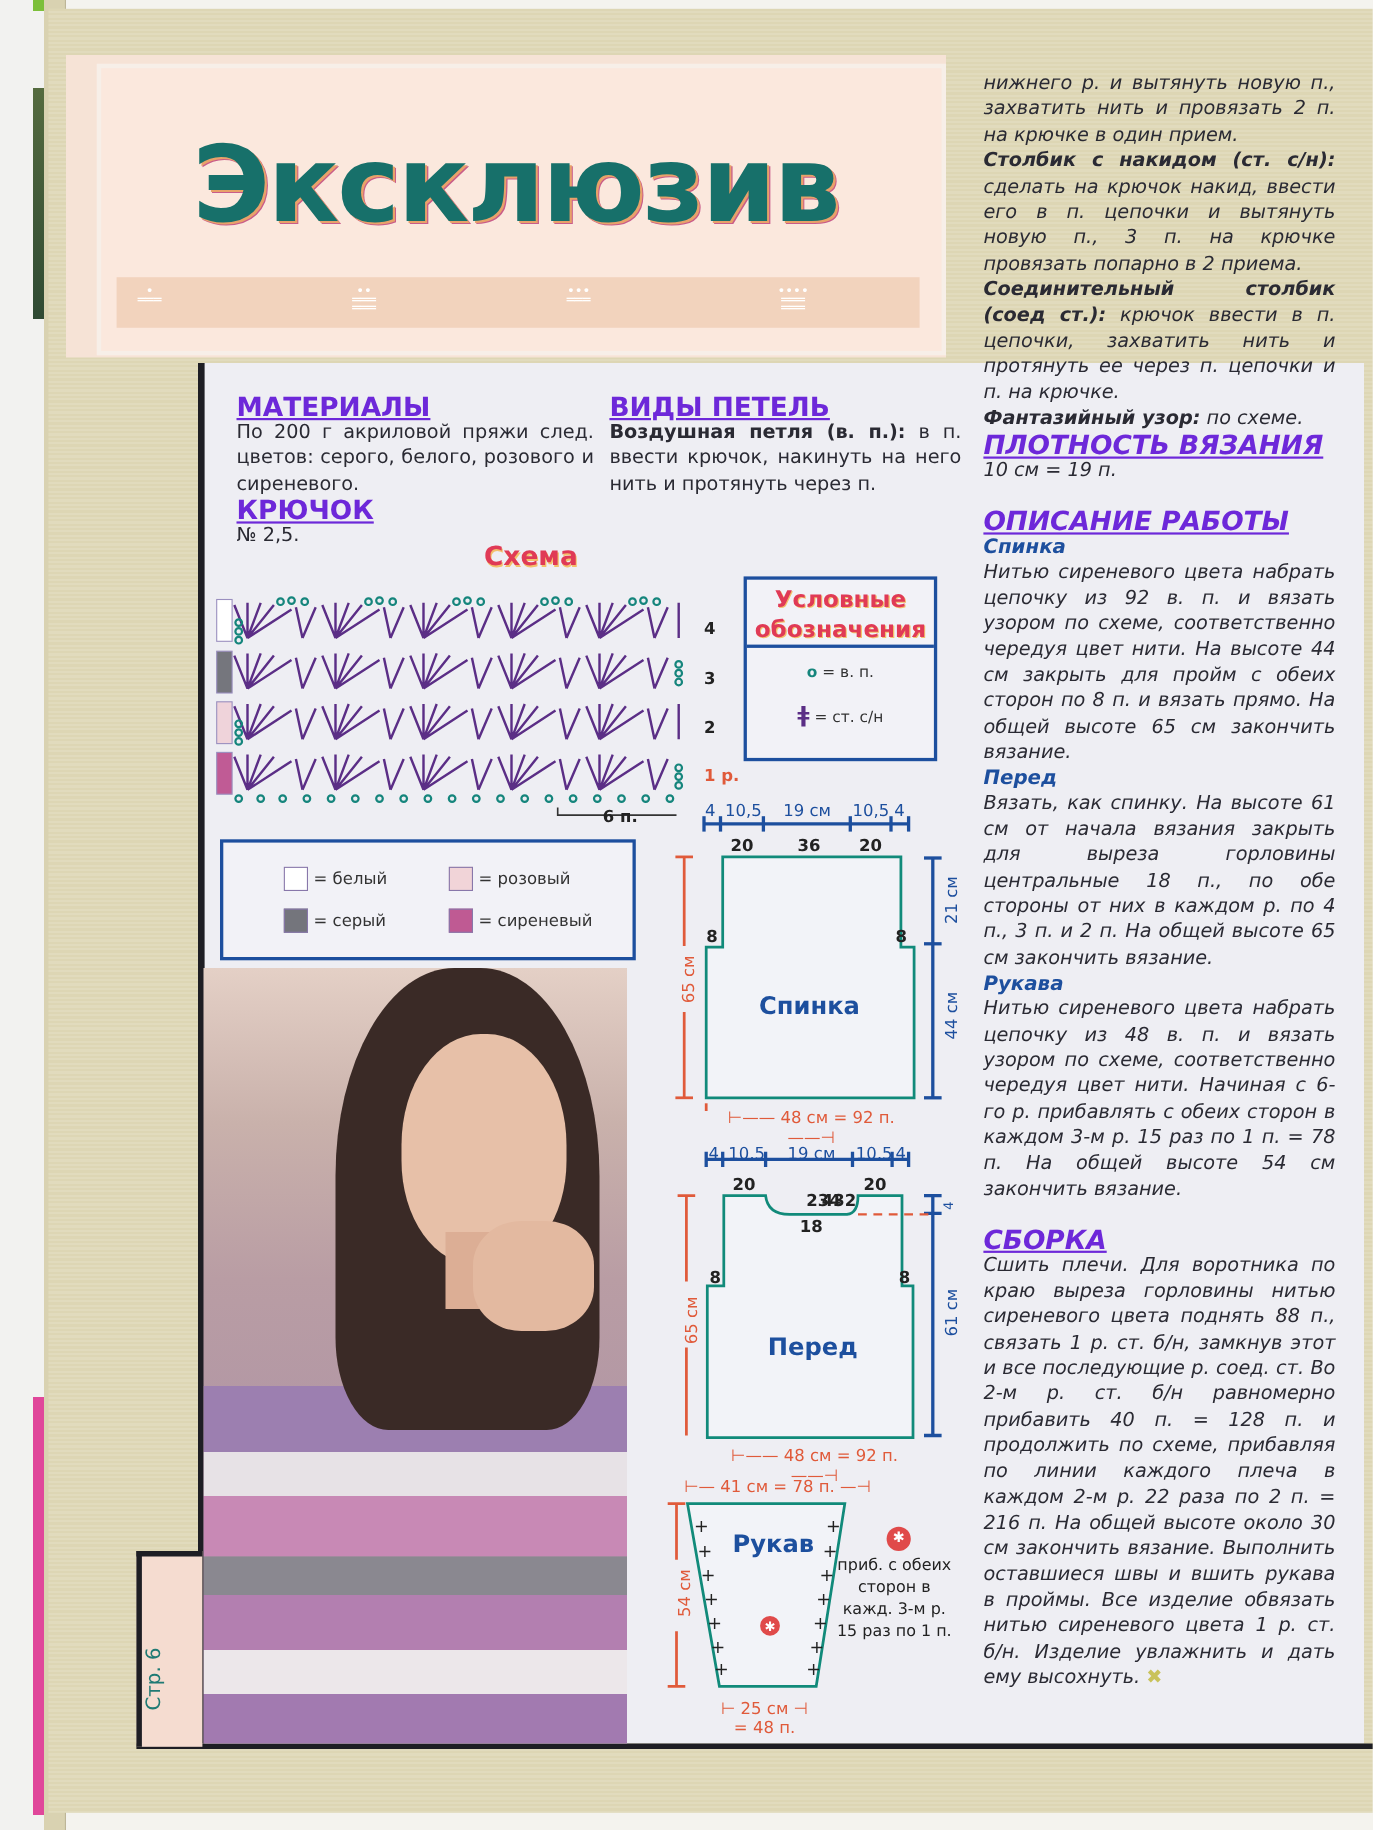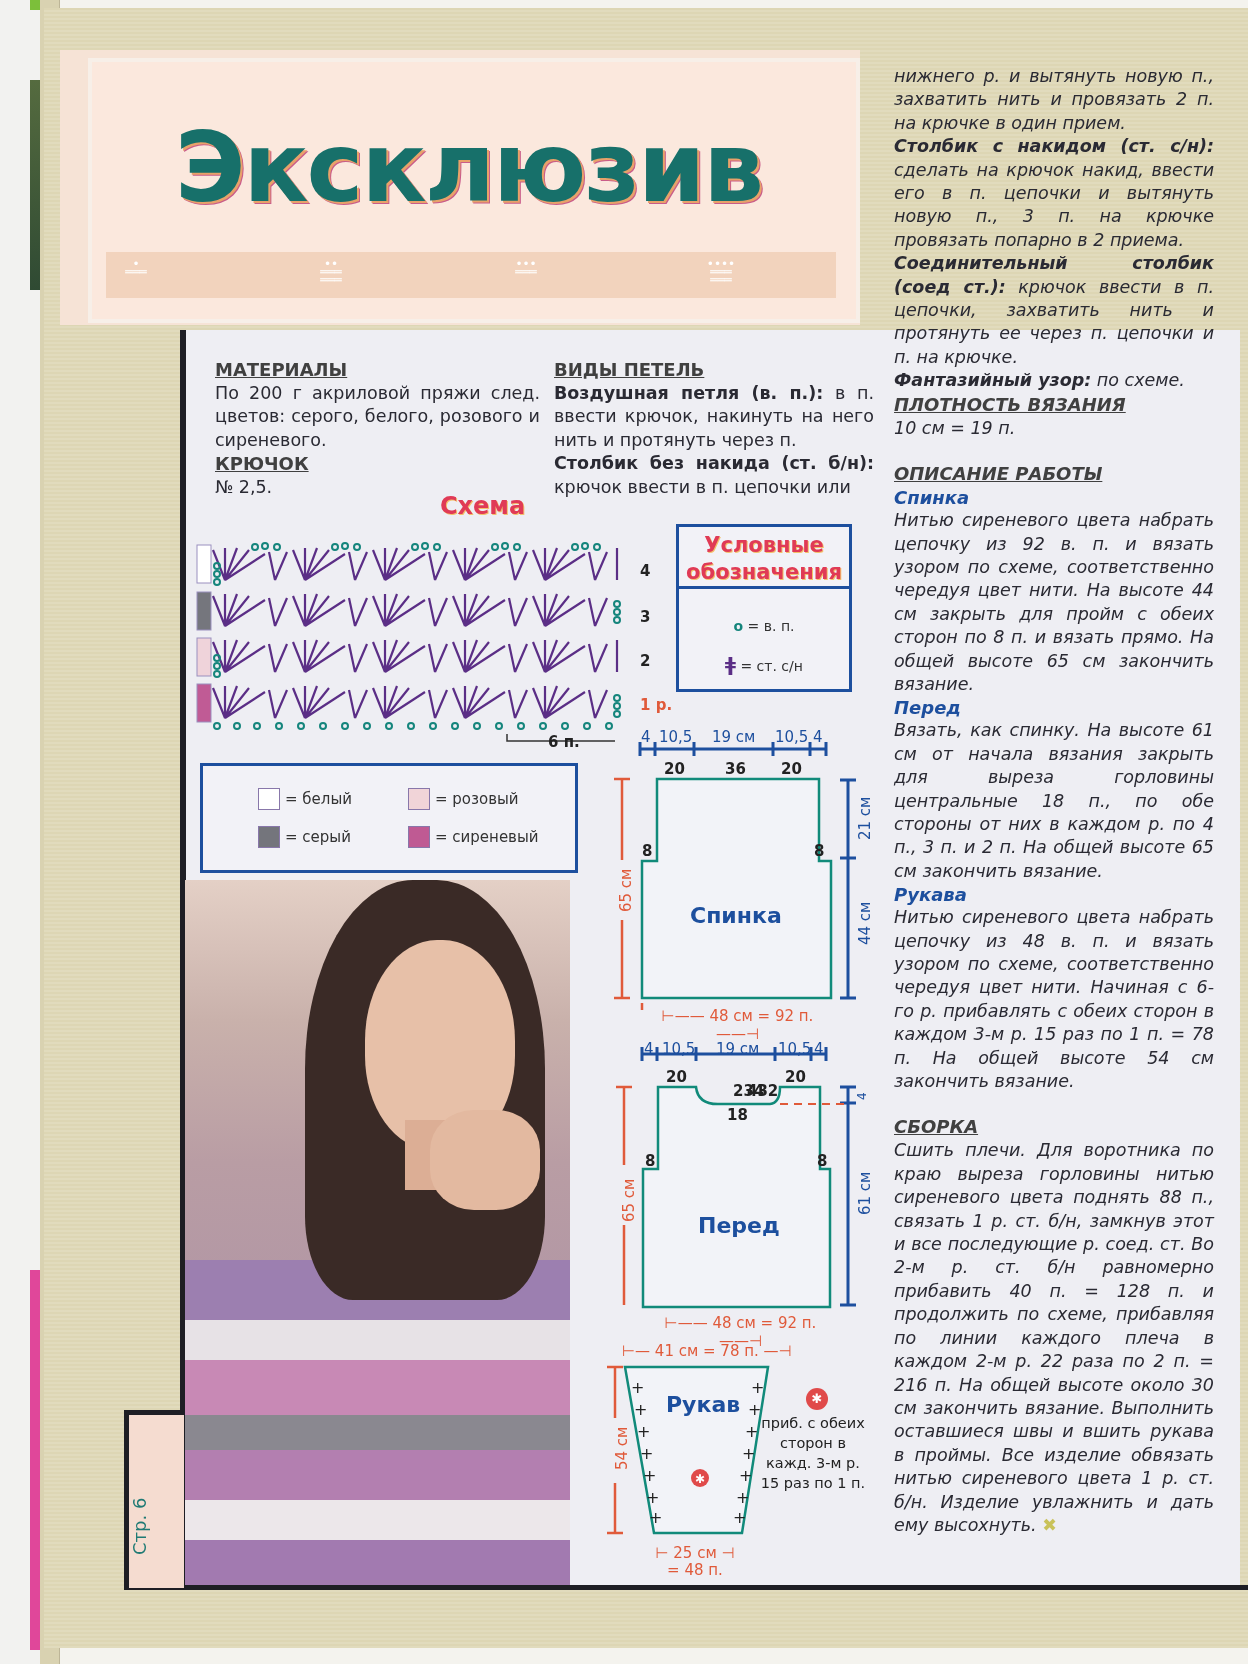--- a/index.html
+++ b/index.html
@@ -20,30 +20,30 @@
   .deco-bar { position: absolute; left: 106px; top: 252px; width: 730px; height: 46px; background: #f2d3bd; }
   .deco-glyph { position: absolute; top: 8px; color: #fff; font-size: 12px; line-height: 8px; text-align: center; width: 40px; }
 
   .content { position: absolute; left: 180px; top: 330px; width: 1060px; height: 1255px; background: #eeeef3; border-left: 6px solid #1e1e24; }
   .bottom-rule { position: absolute; left: 124px; top: 1585px; width: 1124px; height: 5px; background: #1e1e24; }
   .pagenum-box { position: absolute; left: 124px; top: 1410px; width: 60px; height: 178px; background: #f5dcd0; border-left: 5px solid #1e1e24; border-top: 5px solid #1e1e24; }
   .pagenum { position: absolute; left: 0; top: 140px; transform: rotate(-90deg); transform-origin: left top; font-size: 18px; color: #1f7a74; white-space: nowrap; }
 
   .col-text { position: absolute; font-size: 17.5px; line-height: 23.4px; color: #2a2a33; }
   .col-text p { margin: 0; text-align: justify; }
-  .h-sec { color: #404040; font-weight: bold; text-decoration: underline; font-size: 18px; line-height: 24px; }
+  .h-sec { color: #6d28d9; font-weight: bold; text-decoration: underline; font-size: 24px; line-height: 24px; }
   .h-sub { color: #1d4f9e; font-weight: bold; font-size: 18px; line-height: 23px; }
   .bold { font-weight: bold; }
 
   .schema-title { position: absolute; left: 440px; top: 492px; font-size: 24px; font-weight: bold; color: #e03a56; text-shadow: 1px 1px 0 #f3c06b; }
 
   .chart { position: absolute; left: 195px; top: 540px; width: 440px; height: 210px; }
   .legend-box { position: absolute; left: 676px; top: 524px; width: 176px; height: 168px; border: 3px solid #1d4f9e; background: #f2f2f7; }
   .legend-title { height: 62px; border-bottom: 3px solid #1d4f9e; text-align: center; color: #e03a56; font-weight: bold; font-size: 21px; line-height: 27px; padding-top: 5px; text-shadow: 1px 1px 0 #f3c06b; }
-  .legend-row { font-size: 14px; text-align: center; margin-top: 29px; color: #333; }
+  .legend-row { font-size: 14px; text-align: center; margin-top: 14px; color: #333; }
 
   .colors-box { position: absolute; left: 200px; top: 763px; width: 378px; height: 110px; border: 3px solid #1d4f9e; background: #f2f2f7; }
   .swatch-row { position: absolute; display: flex; align-items: center; font-size: 15px; color: #333; }
   .swatch { width: 22px; height: 22px; border: 1px solid #8877aa; margin-right: 5px; }
 
   .photo { position: absolute; left: 185px; top: 880px; width: 385px; height: 705px; overflow: hidden;
            background: linear-gradient(180deg, #e4d0c6 0%, #c9b1ab 20%, #b99da4 40%, #a48aa6 100%); }
   .photo .stripe { position: absolute; left: 0; width: 100%; }
   .photo .hair { position: absolute; left: 120px; top: 0; width: 240px; height: 420px; background: #3a2a26; border-radius: 45% 45% 20% 20%; }
   .photo .face { position: absolute; left: 180px; top: 60px; width: 150px; height: 210px; background: #e7c0a8; border-radius: 48% 48% 45% 45%; }
@@ -92,21 +92,20 @@
 <div class="col-text" style="left:215px; top:358px; width:325px;">
   <div class="h-sec">МАТЕРИАЛЫ</div>
   <p>По 200 г акриловой пряжи след. цветов: серого, белого, розового и сиреневого.</p>
   <div class="h-sec">КРЮЧОК</div>
   <p>№ 2,5.</p>
 </div>
 
 <div class="col-text" style="left:554px; top:358px; width:320px;">
   <div class="h-sec">ВИДЫ ПЕТЕЛЬ</div>
   <p><span class="bold">Воздушная петля (в. п.):</span><span> в п. ввести крючок, накинуть на него нить и протянуть через п.</span></p>
-  <p><span class="bold">Столбик без накида (ст. б/н):</span> крючок ввести в п. цепочки или</p>
 </div>
 
 <div class="col-text" style="left:894px; top:65px; width:320px;font-style:italic;">
   <p>нижнего р. и вытянуть новую п., захватить нить и провязать 2 п. на крючке в один прием.</p>
   <p><span class="bold">Столбик с накидом (ст. с/н):</span><span> сделать на крючок накид, ввести его в п. цепочки и вытянуть новую п., 3 п. на крючке провязать попарно в 2 приема.</span></p>
   <p><span class="bold">Соединительный столбик (соед ст.):</span><span> крючок ввести в п. цепочки, захватить нить и протянуть ее через п. цепочки и п. на крючке.</span></p>
   <p><span class="bold">Фантазийный узор:</span><span> по схеме.</span></p>
   <div class="h-sec">ПЛОТНОСТЬ ВЯЗАНИЯ</div>
   <p>10 см = 19 п.</p>
   <div style="height:22px;"></div>

